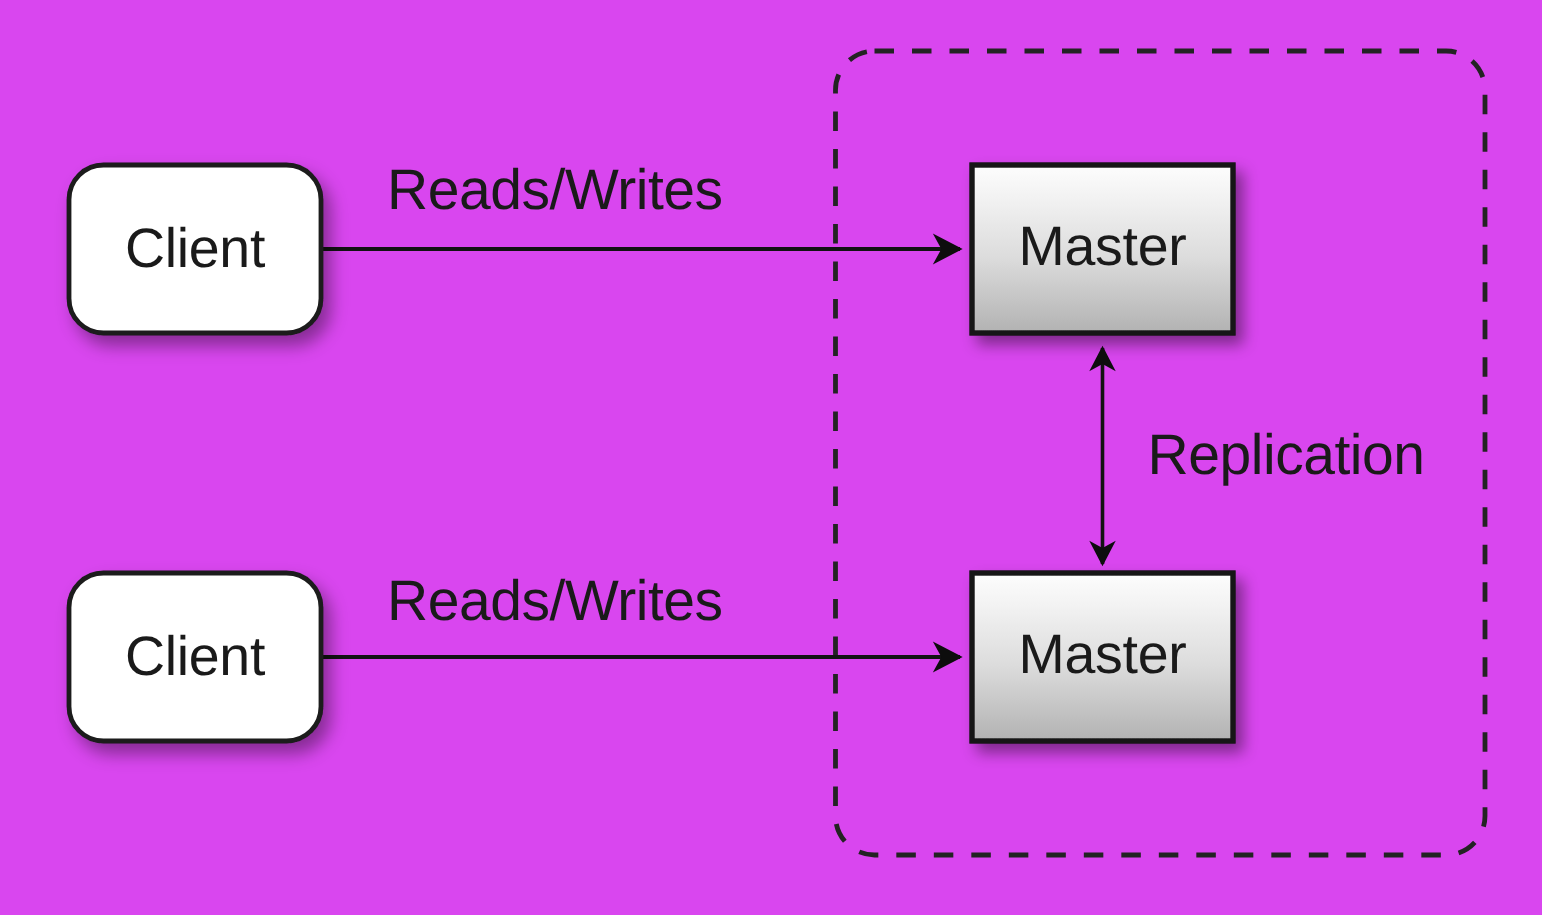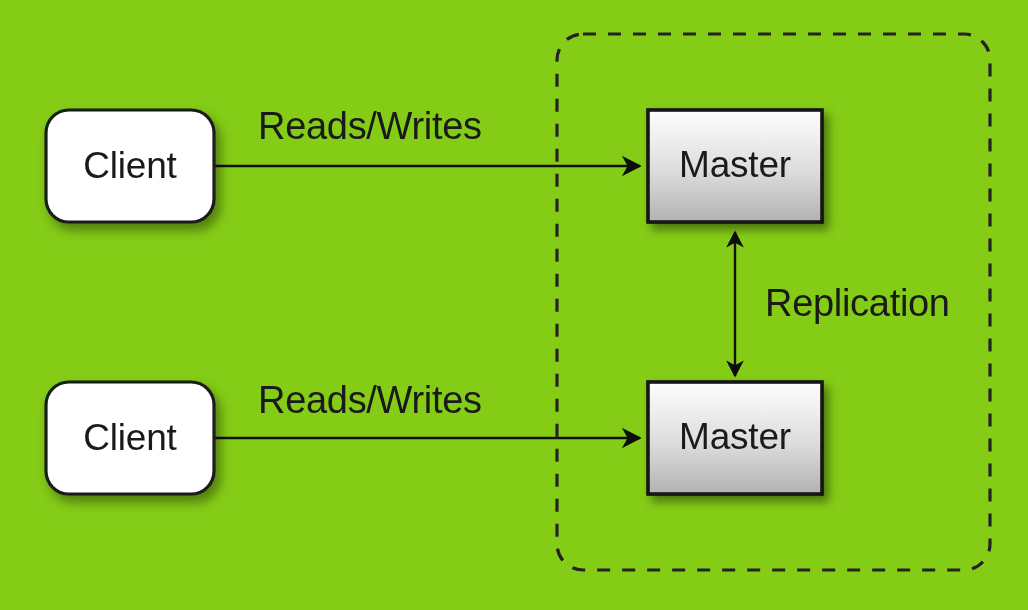--- a/index.html
+++ b/index.html
@@ -8,21 +8,21 @@
     padding: 0;
     background: #ffffff;
   }
   body {
     font-family: "Liberation Sans", sans-serif;
   }
   #canvas {
     position: relative;
     width: 1028px;
     height: 610px;
-    background: #84cc16;
+    background: #d946ef;
     overflow: hidden;
   }
   #diagram-svg {
     position: absolute;
     left: 0;
     top: 0;
     width: 1028px;
     height: 610px;
     display: block;
   }

